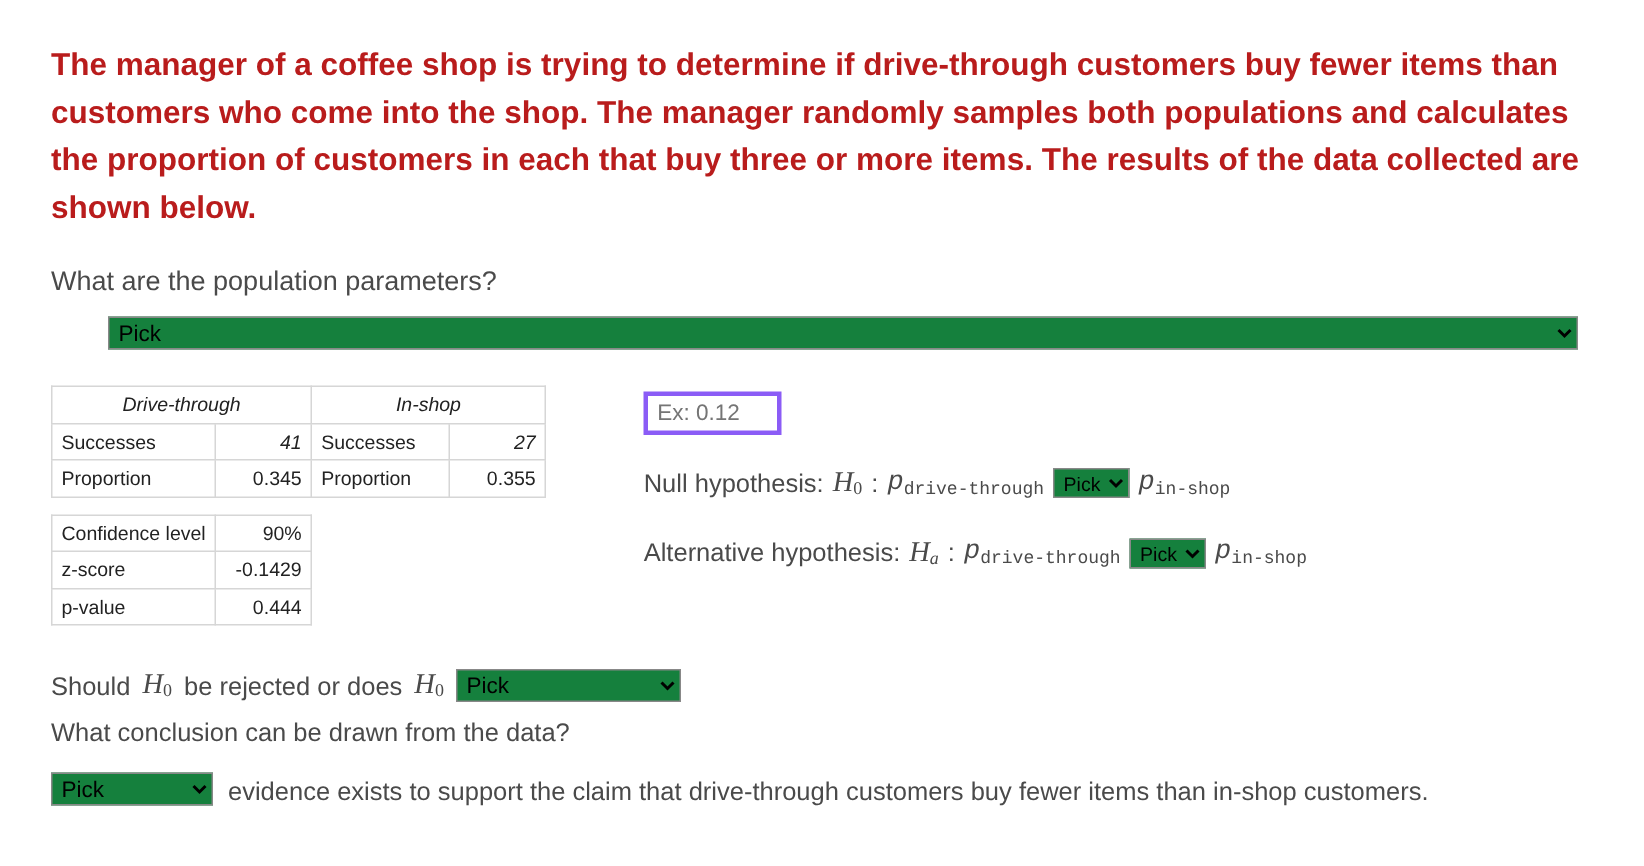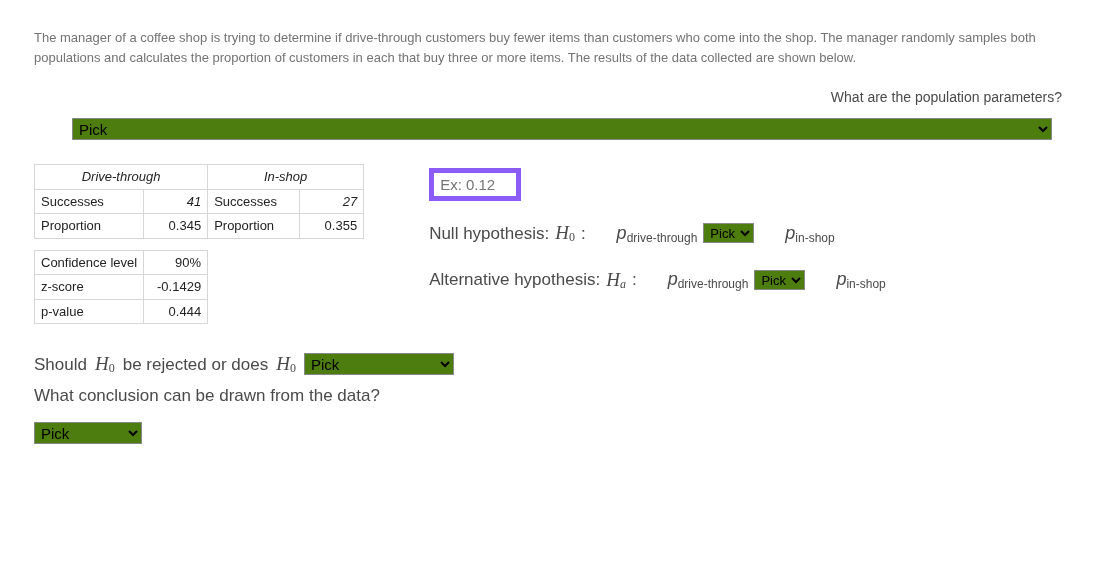--- a/index.html
+++ b/index.html
@@ -4,33 +4,33 @@
 <style>
   * { box-sizing: border-box; margin: 0; padding: 0; }
   body {
     font-family: Arial, Helvetica, sans-serif;
     color: #333;
     padding: 28px 34px;
     font-size: 16px;
     line-height: 1.5;
     width: 1096px;
   }
-  .prompt-text { color: #737373; font-size: 13px; font-weight: 400; }
-  .question { color: #4a4a4a; font-size: 14px; margin-top: 20px; text-align: right; }
+  .prompt-text { color: #b91c1c; font-size: 21px; font-weight: 700; }
+  .question { color: #4a4a4a; font-size: 18px; margin-top: 20px; }
   .pick-wide {
     margin-top: 10px;
     margin-left: 38px;
     width: 980px;
   }
   select.pick {
     font-family: Arial, sans-serif;
     font-size: 15px;
     padding: 1px 2px;
     border: 1px solid #888;
-    background: #4d7c0f;
+    background: #15803d;
     height: 22px;
   }
   select.pick-small { font-size: 13px; height: 20px; }
   .content-row { display: flex; margin-top: 22px; gap: 65px; }
   .data-tables { flex-shrink: 0; }
   table {
     border-collapse: collapse;
     font-size: 13px;
     color: #222;
   }
@@ -41,30 +41,30 @@
     white-space: nowrap;
   }
   .hdr { text-align: center; font-style: italic; }
   .lbl { text-align: left; }
   .val { text-align: right; }
   .w1 { width: 92px; }
   .w2 { width: 64px; font-style: italic; }
   .right-block { flex: 1; padding-top: 4px; }
   .right-block .line { margin-bottom: 18px; color: #4a4a4a; font-size: 17px; display: flex; align-items: center; flex-wrap: wrap; gap: 6px; }
   input.ex {
-    border: 5px solid #8b5cf6;
+    border: 3px solid #8b5cf6;
     font-size: 15px;
     padding: 3px 6px;
     width: 92px;
     color: #888;
     font-family: Arial, sans-serif;
   }
   .math-H { font-family: 'Times New Roman', serif; font-style: italic; font-size: 19px; }
   .math-H sub { font-size: 12px; font-style: normal; vertical-align: -2px; }
-  .math-p { font-family: Liberation Sans, sans-serif; font-style: italic; font-size: 18px; margin-left: 25px; }
+  .math-p { font-family: Liberation Mono, monospace; font-style: italic; font-size: 18px; }
   .math-p .sub { font-size: 12px; font-style: normal; vertical-align: -3px; }
   .reject-row { margin-top: 26px; color: #4a4a4a; font-size: 17px; display: flex; align-items: center; gap: 8px; flex-wrap: wrap; }
   .conclusion-q { margin-top: 4px; color: #4a4a4a; font-size: 17px; }
   .conclusion-row { margin-top: 14px; display: flex; align-items: flex-start; gap: 10px; }
   .conclusion-text { color: #4a4a4a; font-size: 17px; max-width: 880px; }
   select.pick-med { width: 150px; }
   select.pick-conc { width: 108px; }
 </style>
 </head>
 <body>
@@ -152,13 +152,14 @@
   <span class="math-H"><span>H</span><sub>0</sub></span>
   <span> be rejected or does </span>
   <span class="math-H"><span>H</span><sub>0</sub></span>
   <select class="pick pick-med"><option>Pick</option></select>
 </div>
 
 <div class="conclusion-q">What conclusion can be drawn from the data?</div>
 
 <div class="conclusion-row">
   <select class="pick pick-conc"><option>Pick</option></select>
+  <div class="conclusion-text">evidence exists to support the claim that drive-through customers buy fewer items than in-shop customers.</div>
 </div>
 
 </body></html>

